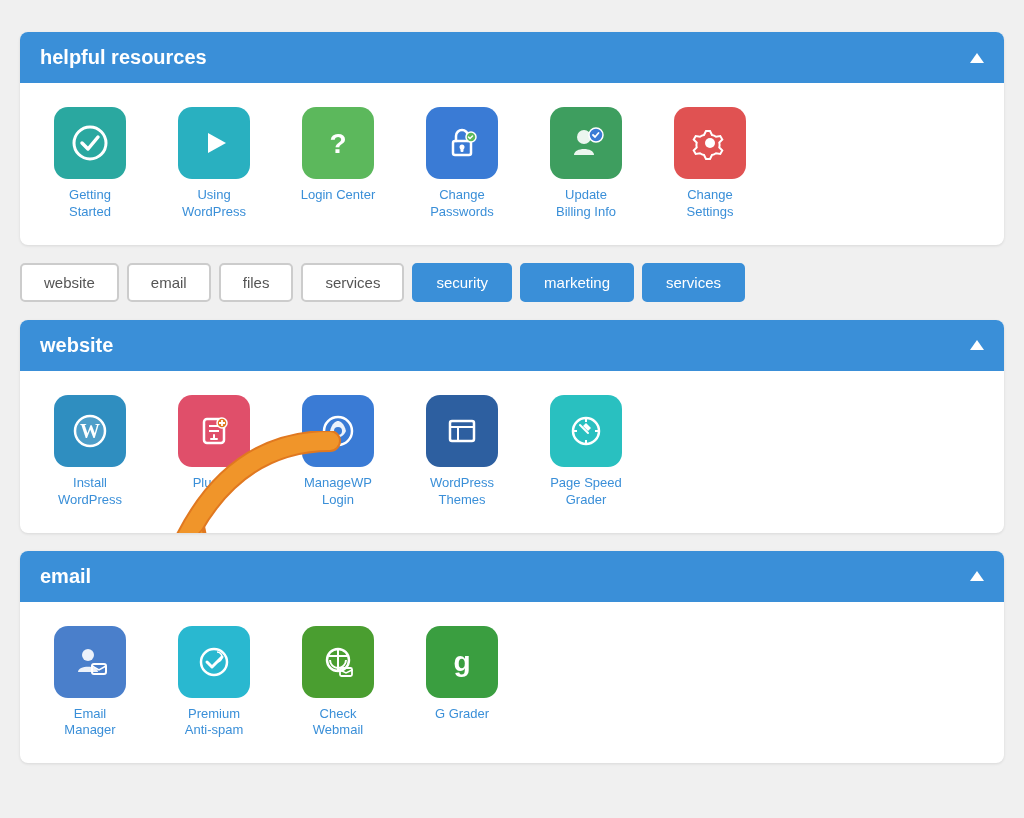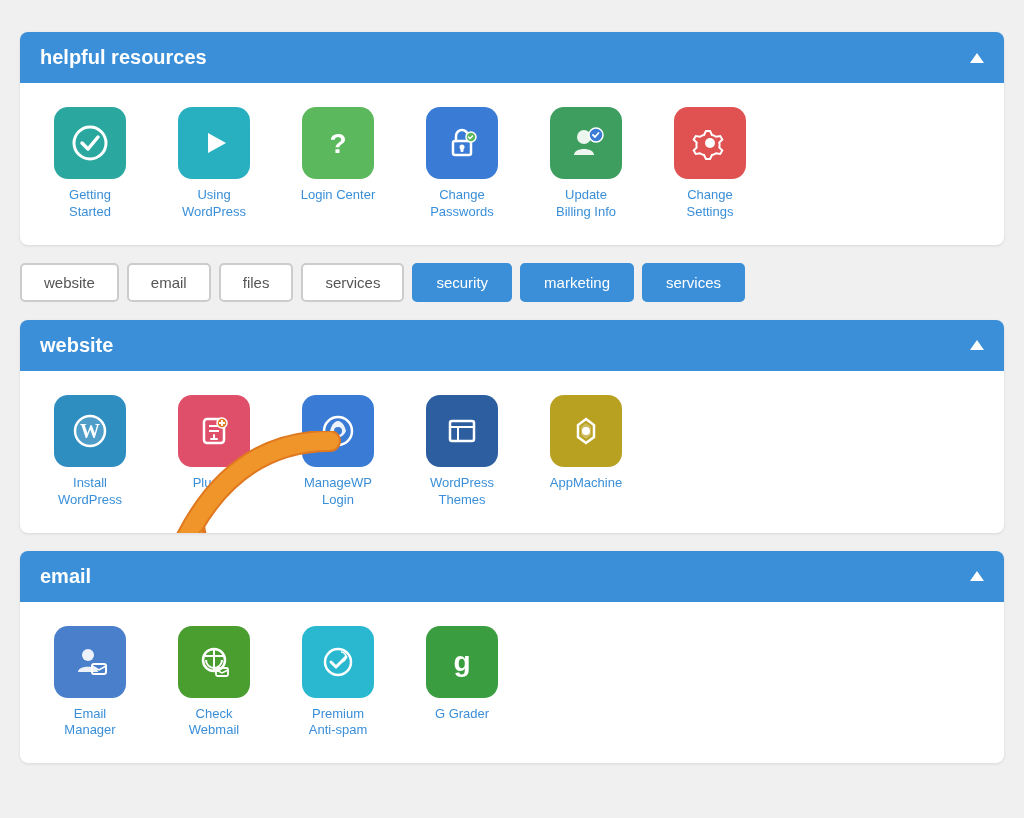--- a/index.html
+++ b/index.html
@@ -282,31 +282,32 @@
         <div class="resource-icon icon-bluedark">
           <svg class="icon-svg" viewBox="0 0 44 44" fill="none">
             <rect x="10" y="12" width="24" height="20" rx="2" stroke="white" stroke-width="2.5" fill="none"></rect>
             <line x1="10" y1="18" x2="34" y2="18" stroke="white" stroke-width="2"></line>
             <line x1="18" y1="18" x2="18" y2="32" stroke="white" stroke-width="2"></line>
           </svg>
         </div>
         <span class="resource-label">WordPress<br>Themes</span>
       </div>
 
-
-      <div class="resource-item">
-        <div class="resource-icon icon-gold">
-          <svg class="icon-svg" viewBox="0 0 44 44" fill="none">
-            <path d="M22 10 L30 16 L30 28 L22 34 L14 28 L14 16 Z" stroke="white" stroke-width="2.5" fill="none"></path>
-            <path d="M22 14 L27 18 L27 26 L22 30 L17 26 L17 18 Z" fill="white" opacity="0.3"></path>
-            <circle cx="22" cy="22" r="4" fill="white"></circle>
-          </svg>
-        </div>
-        <span class="resource-label">AppMachine</span>
-      </div>
+      <div class="resource-item">
+        <div class="resource-icon icon-cyan">
+          <svg class="icon-svg" viewBox="0 0 44 44" fill="none">
+            <circle cx="22" cy="22" r="13" stroke="white" stroke-width="2.5" fill="none"></circle>
+            <path d="M22 9 l0 4 M22 31 l0 4 M9 22 l4 0 M31 22 l4 0" stroke="white" stroke-width="2"></path>
+            <path d="M16 16 l8 8" stroke="white" stroke-width="2" stroke-linecap="round"></path>
+            <path d="M22 14 l5 5 l-3 3 l-5-5 z" fill="white"></path>
+          </svg>
+        </div>
+        <span class="resource-label">Page Speed<br>Grader</span>
+      </div>
+
 
     </div>
   </div>
 
   <div class="panel">
     <div class="panel-header">
       <span>email</span>
       <div class="arrow-up"></div>
     </div>
     <div class="panel-body">
@@ -314,48 +315,48 @@
       <div class="resource-item">
         <div class="resource-icon icon-emailblue">
           <svg class="icon-svg" viewBox="0 0 44 44" fill="none">
             <circle cx="20" cy="15" r="6" fill="white" opacity="0.9"></circle>
             <path d="M10 32 c0-7 20-7 20 0" fill="white" opacity="0.9"></path>
             <rect x="24" y="24" width="14" height="10" rx="2" stroke="white" stroke-width="2" fill="none"></rect>
             <path d="M24 26 l7 4 l7-4" stroke="white" stroke-width="1.5" fill="none" stroke-linecap="round"></path>
           </svg>
         </div>
         <span class="resource-label">Email<br>Manager</span>
+      </div>
+
+      <div class="resource-item">
+        <div class="resource-icon icon-emailcyan">
+          <svg class="icon-svg" viewBox="0 0 44 44" fill="none">
+            <circle cx="22" cy="22" r="13" stroke="white" stroke-width="2.5" fill="none"></circle>
+            <polyline points="15,22 20,27 30,17" stroke="white" stroke-width="3" fill="none" stroke-linecap="round" stroke-linejoin="round"></polyline>
+            <path d="M25 12 a5 5 0 0 1 0 10" stroke="white" stroke-width="1.5" fill="none"></path>
+          </svg>
+        </div>
+        <span class="resource-label">Premium<br>Anti-spam</span>
       </div>
 
       <div class="resource-item">
         <div class="resource-icon icon-emailgreen">
           <svg class="icon-svg" viewBox="0 0 44 44" fill="none">
             <circle cx="22" cy="20" r="11" stroke="white" stroke-width="2.5" fill="none"></circle>
             <path d="M14 20 a8 8 0 0 0 16 0" stroke="white" stroke-width="2" fill="none"></path>
             <line x1="22" y1="9" x2="22" y2="31" stroke="white" stroke-width="2"></line>
             <line x1="13" y1="16" x2="31" y2="16" stroke="white" stroke-width="2"></line>
             <rect x="24" y="28" width="12" height="8" rx="1.5" stroke="white" stroke-width="1.8" fill="none"></rect>
             <path d="M24 30 l6 3 l6-3" stroke="white" stroke-width="1.5" fill="none" stroke-linecap="round"></path>
           </svg>
         </div>
         <span class="resource-label">Check<br>Webmail</span>
       </div>
 
       <div class="resource-item">
-        <div class="resource-icon icon-emailcyan">
-          <svg class="icon-svg" viewBox="0 0 44 44" fill="none">
-            <circle cx="22" cy="22" r="13" stroke="white" stroke-width="2.5" fill="none"></circle>
-            <polyline points="15,22 20,27 30,17" stroke="white" stroke-width="3" fill="none" stroke-linecap="round" stroke-linejoin="round"></polyline>
-            <path d="M25 12 a5 5 0 0 1 0 10" stroke="white" stroke-width="1.5" fill="none"></path>
-          </svg>
-        </div>
-        <span class="resource-label">Premium<br>Anti-spam</span>
-      </div>
-
-      <div class="resource-item">
         <div class="resource-icon icon-gsuite">
           <svg class="icon-svg" viewBox="0 0 44 44" fill="none">
             <text x="22" y="31" text-anchor="middle" font-size="28" font-weight="bold" fill="white" font-family="Arial,sans-serif">g</text>
           </svg>
         </div>
         <span class="resource-label">G Grader</span>
       </div>
 
     </div>
   </div>

